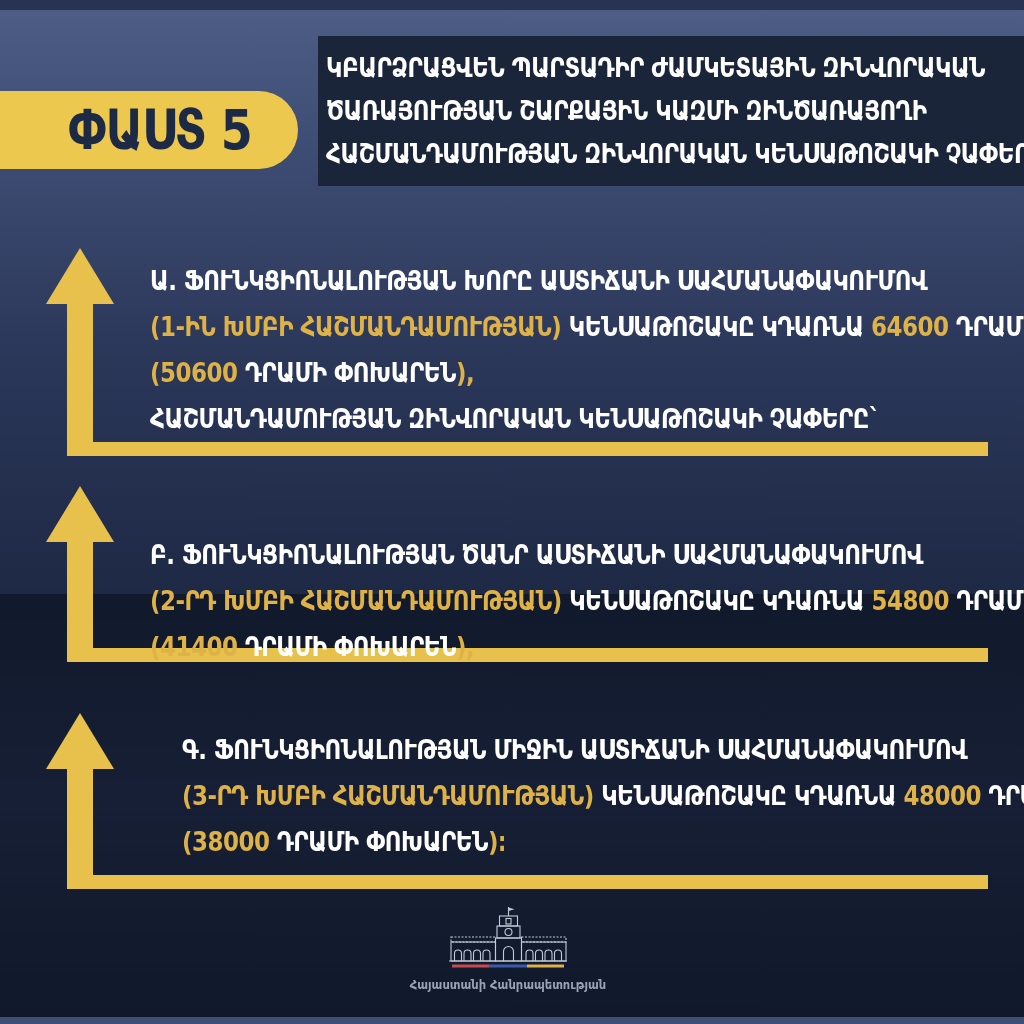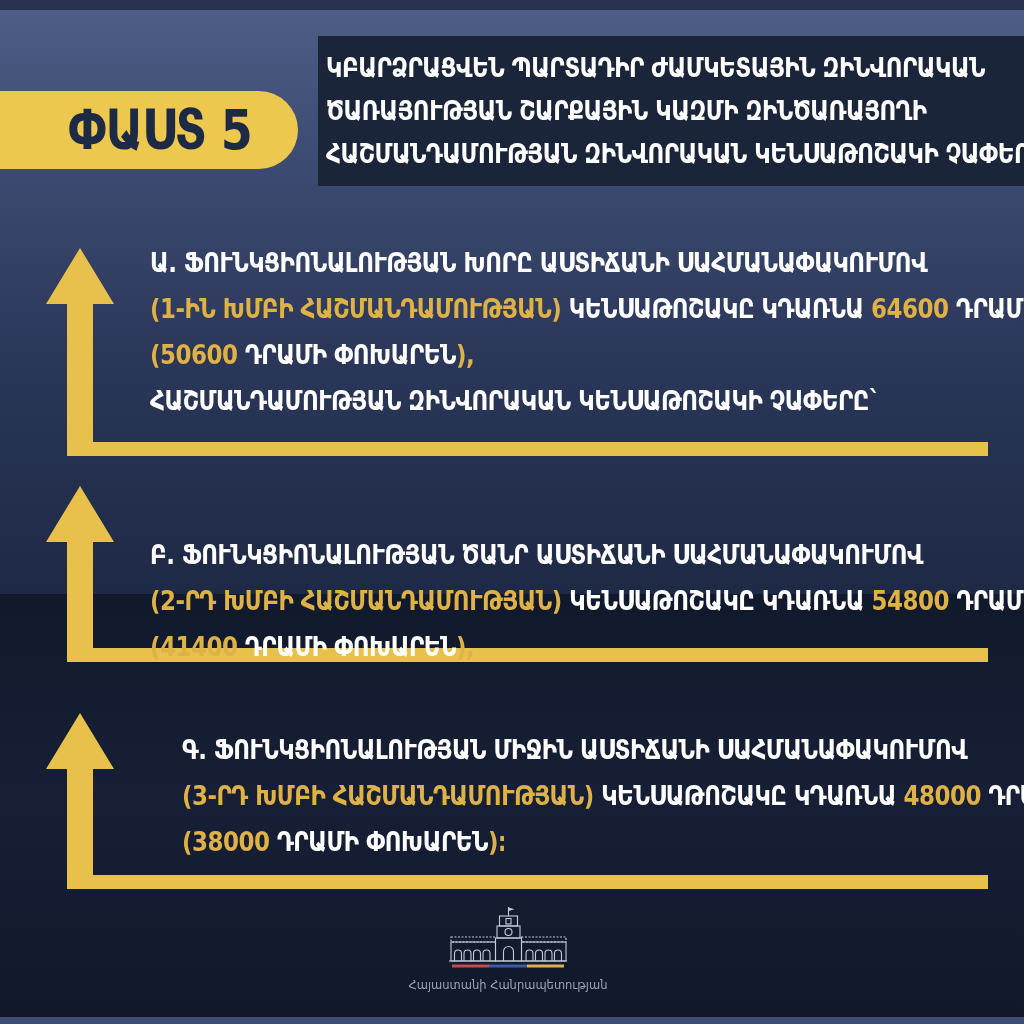--- a/index.html
+++ b/index.html
@@ -48,21 +48,21 @@
     font-weight:bold;font-size:23px;line-height:46px;height:46px;letter-spacing:-0.5px;
     white-space:nowrap;color:#FFFFFF;transform:scaleY(1.18);transform-origin:0 50%;
   }
   .gold{color:#DFB248;}
   .white{color:#FFFFFF;}
 
   
   .logo{position:absolute;left:448px;top:906px;width:120px;height:67px;}
   .footer-text{
     position:absolute;left:358px;top:978px;width:300px;text-align:center;
-    color:#98A3B6;font-size:11.5px;line-height:14px;font-weight:normal;
+    color:#98A3B6;font-size:11.5px;line-height:14px;font-weight:bold;
   }
 </style>
 </head>
 <body>
 
 <div class="stage">
 
   <div class="top-strip"></div>
 
   <div class="badge">
@@ -73,21 +73,21 @@
     <div class="hline">ԿԲԱՐՁՐԱՑՎԵՆ ՊԱՐՏԱԴԻՐ ԺԱՄԿԵՏԱՅԻՆ ԶԻՆՎՈՐԱԿԱՆ</div>
     <div class="hline">ԾԱՌԱՅՈՒԹՅԱՆ ՇԱՐՔԱՅԻՆ ԿԱԶՄԻ ԶԻՆԾԱՌԱՅՈՂԻ</div>
     <div class="hline">ՀԱՇՄԱՆԴԱՄՈՒԹՅԱՆ ԶԻՆՎՈՐԱԿԱՆ ԿԵՆՍԱԹՈՇԱԿԻ ՉԱՓԵՐԸ`</div>
   </div>
 
   <div class="arrow" style="top:248px;height:208px;">
     <div class="head"></div>
     <div class="shaft"></div>
     <div class="bar"></div>
   </div>
-  <div class="tblock" style="top:240px;">
+  <div class="tblock" style="top:258px;">
     <div class="bline white">Ա. ՖՈՒՆԿՑԻՈՆԱԼՈՒԹՅԱՆ ԽՈՐԸ ԱՍՏԻՃԱՆԻ ՍԱՀՄԱՆԱՓԱԿՈՒՄՈՎ</div>
     <div class="bline"><span class="gold">(1-ԻՆ ԽՄԲԻ ՀԱՇՄԱՆԴԱՄՈՒԹՅԱՆ)</span><span class="white"> ԿԵՆՍԱԹՈՇԱԿԸ ԿԴԱՌՆԱ </span><span class="gold">64600</span><span class="white"> ԴՐԱՄ</span></div>
     <div class="bline"><span class="gold">(50600</span><span class="white"> ԴՐԱՄԻ ՓՈԽԱՐԵՆ</span><span class="gold">),</span></div>
     <div class="bline white">ՀԱՇՄԱՆԴԱՄՈՒԹՅԱՆ ԶԻՆՎՈՐԱԿԱՆ ԿԵՆՍԱԹՈՇԱԿԻ ՉԱՓԵՐԸ`</div>
   </div>
 
   <div class="arrow" style="top:486px;height:176px;">
     <div class="head"></div>
     <div class="shaft"></div>
     <div class="bar"></div>

